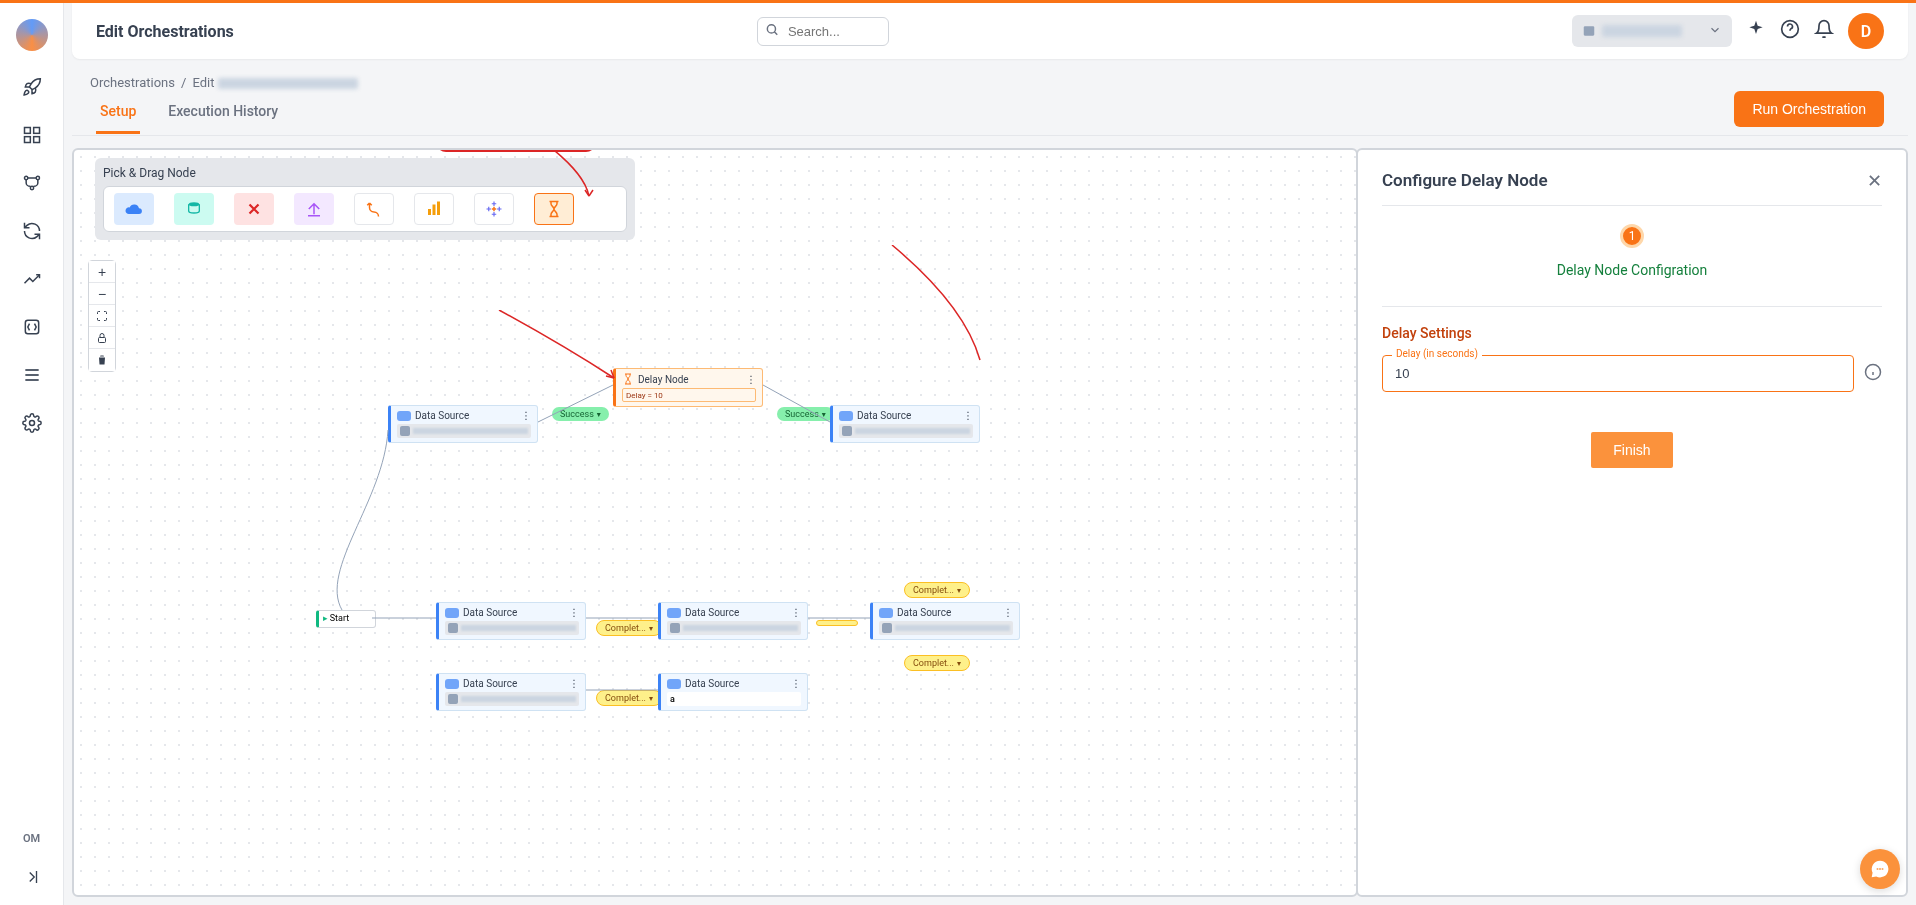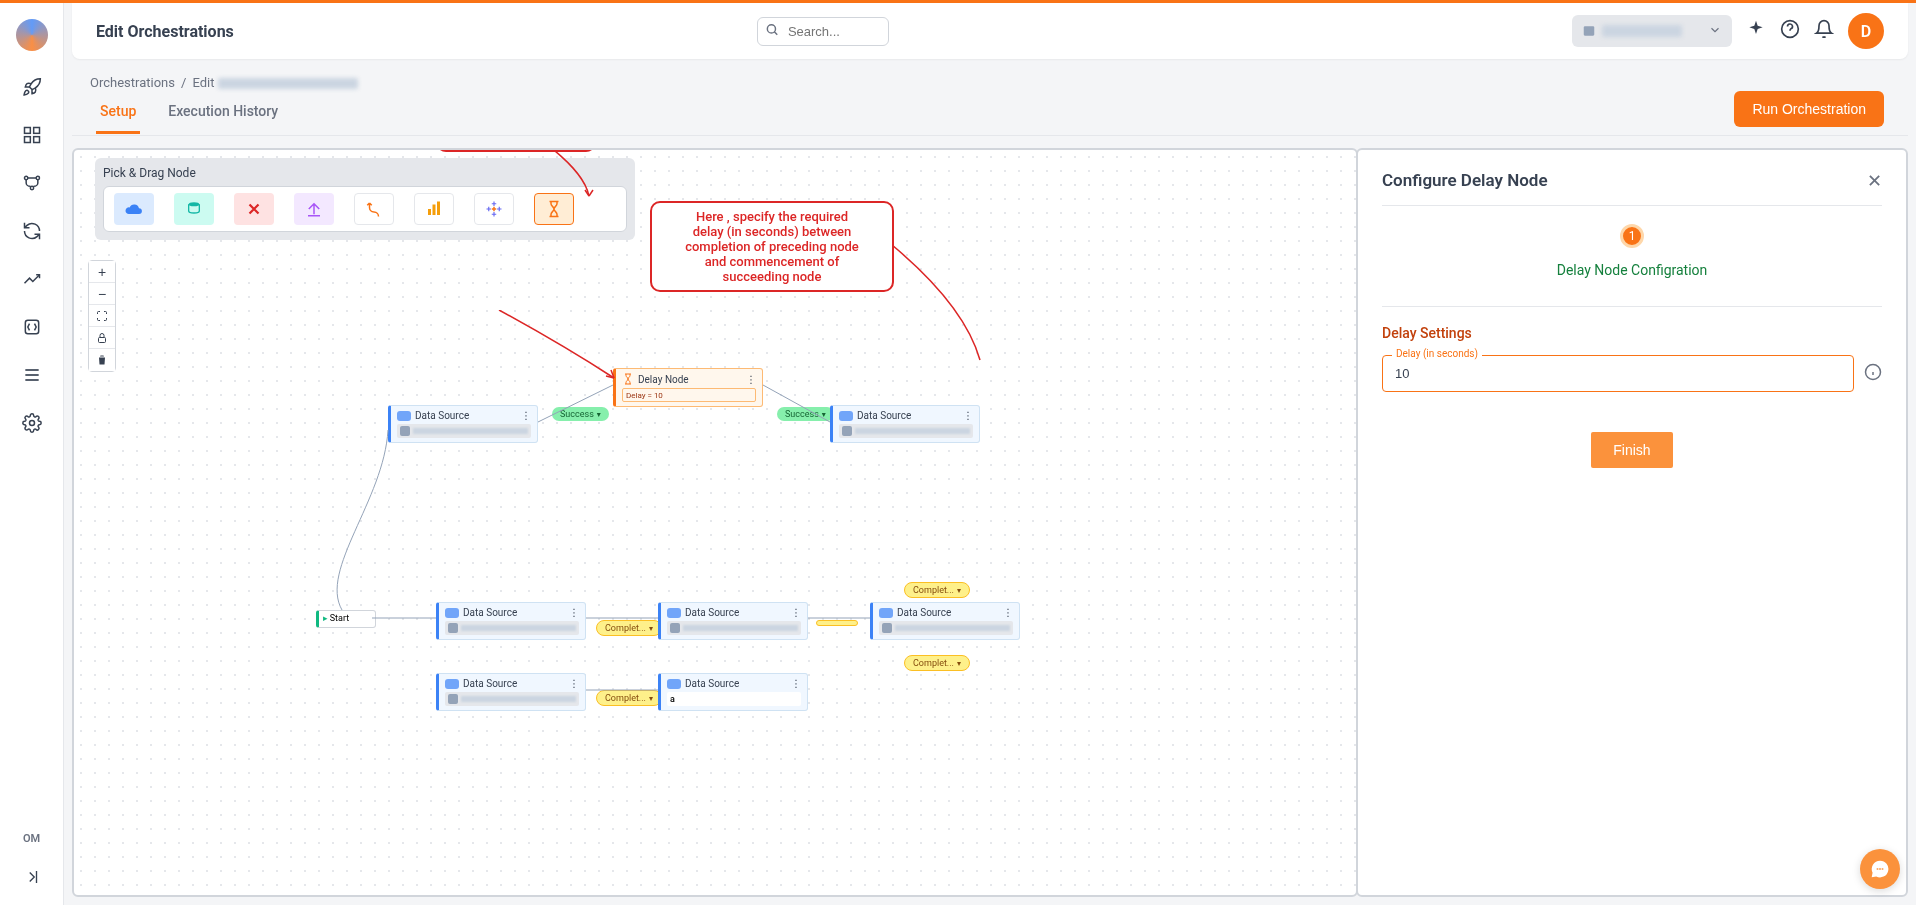--- a/index.html
+++ b/index.html
@@ -464,21 +464,20 @@
         <svg class="ann-line" style="top:-4px;left:470px" width="60" height="60">
             <path d="M5 0 C 30 20, 42 35, 45 50" stroke="#dc2626" stroke-width="1.5" fill="none"></path>
             <path d="M45 50 l-4 -6 M45 50 l4 -6" stroke="#dc2626" stroke-width="1.5" fill="none"></path>
           </svg>
 
         <svg class="ann-line" style="top:160px;left:420px" width="130" height="80">
             <path d="M5 0 C 60 30, 100 55, 120 68" stroke="#dc2626" stroke-width="1.5" fill="none"></path>
             <path d="M120 68 l-8 -2 M120 68 l-3 -8" stroke="#dc2626" stroke-width="1.5" fill="none"></path>
           </svg>
 
-        <div class="annotation" style="top:51px; left:576px; width:244px;">Here , specify the required<br>delay (in seconds) between<br>completion of preceding node<br>and commencement of<br>succeeding node</div>
         <svg class="ann-line" style="top:95px;left:816px" width="100" height="120">
             <path d="M2 0 C 50 40, 80 80, 90 115" stroke="#dc2626" stroke-width="1.5" fill="none"></path>
           </svg>
 
       </div>
 
       <div class="config-panel">
         <div class="panel-header">
           <div class="panel-title">Configure Delay Node</div>
           <div class="panel-close">✕</div>

